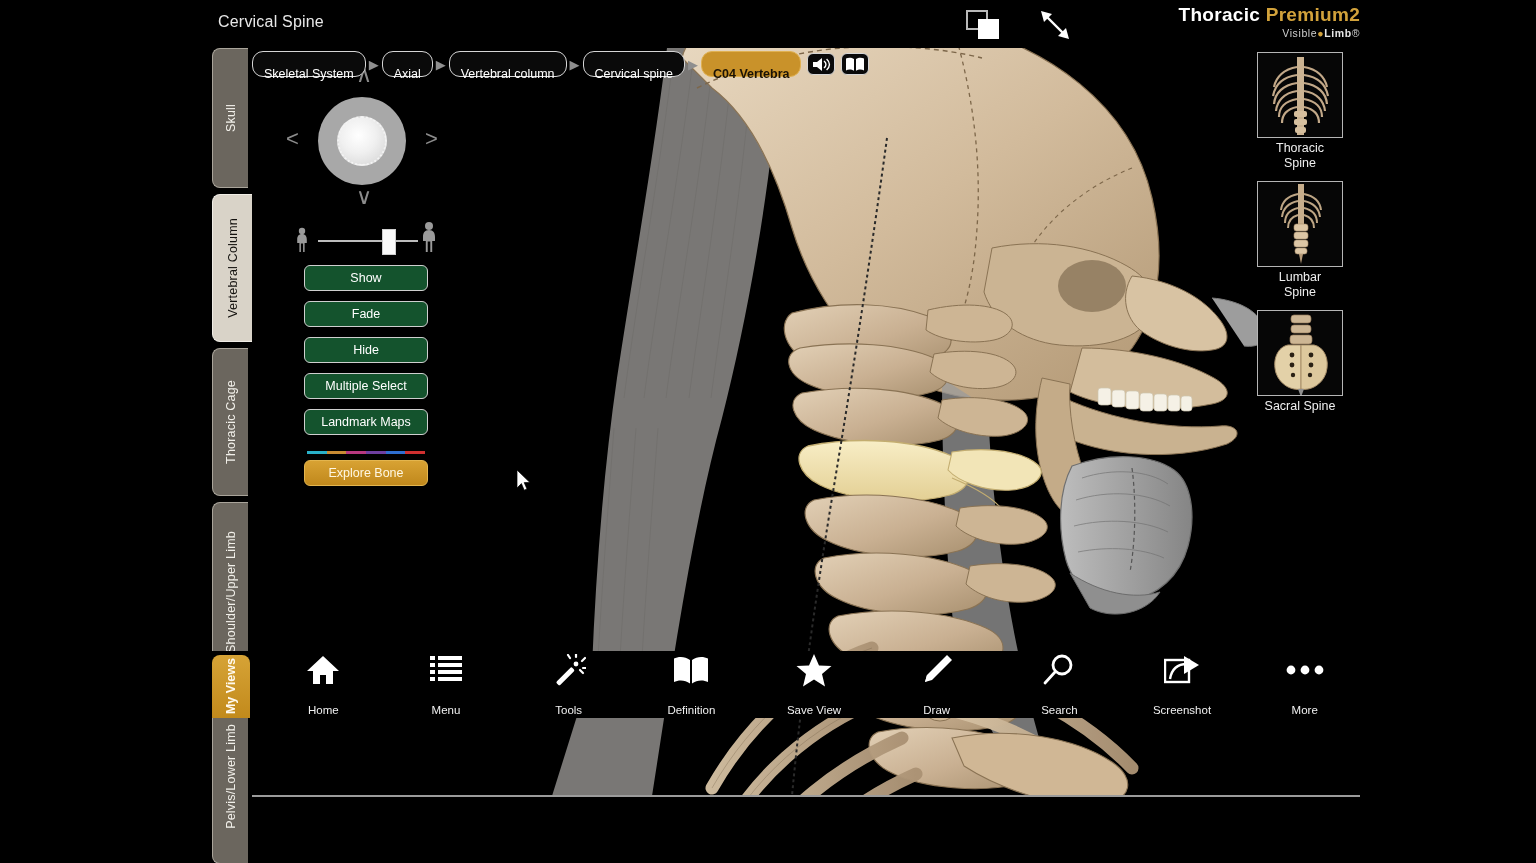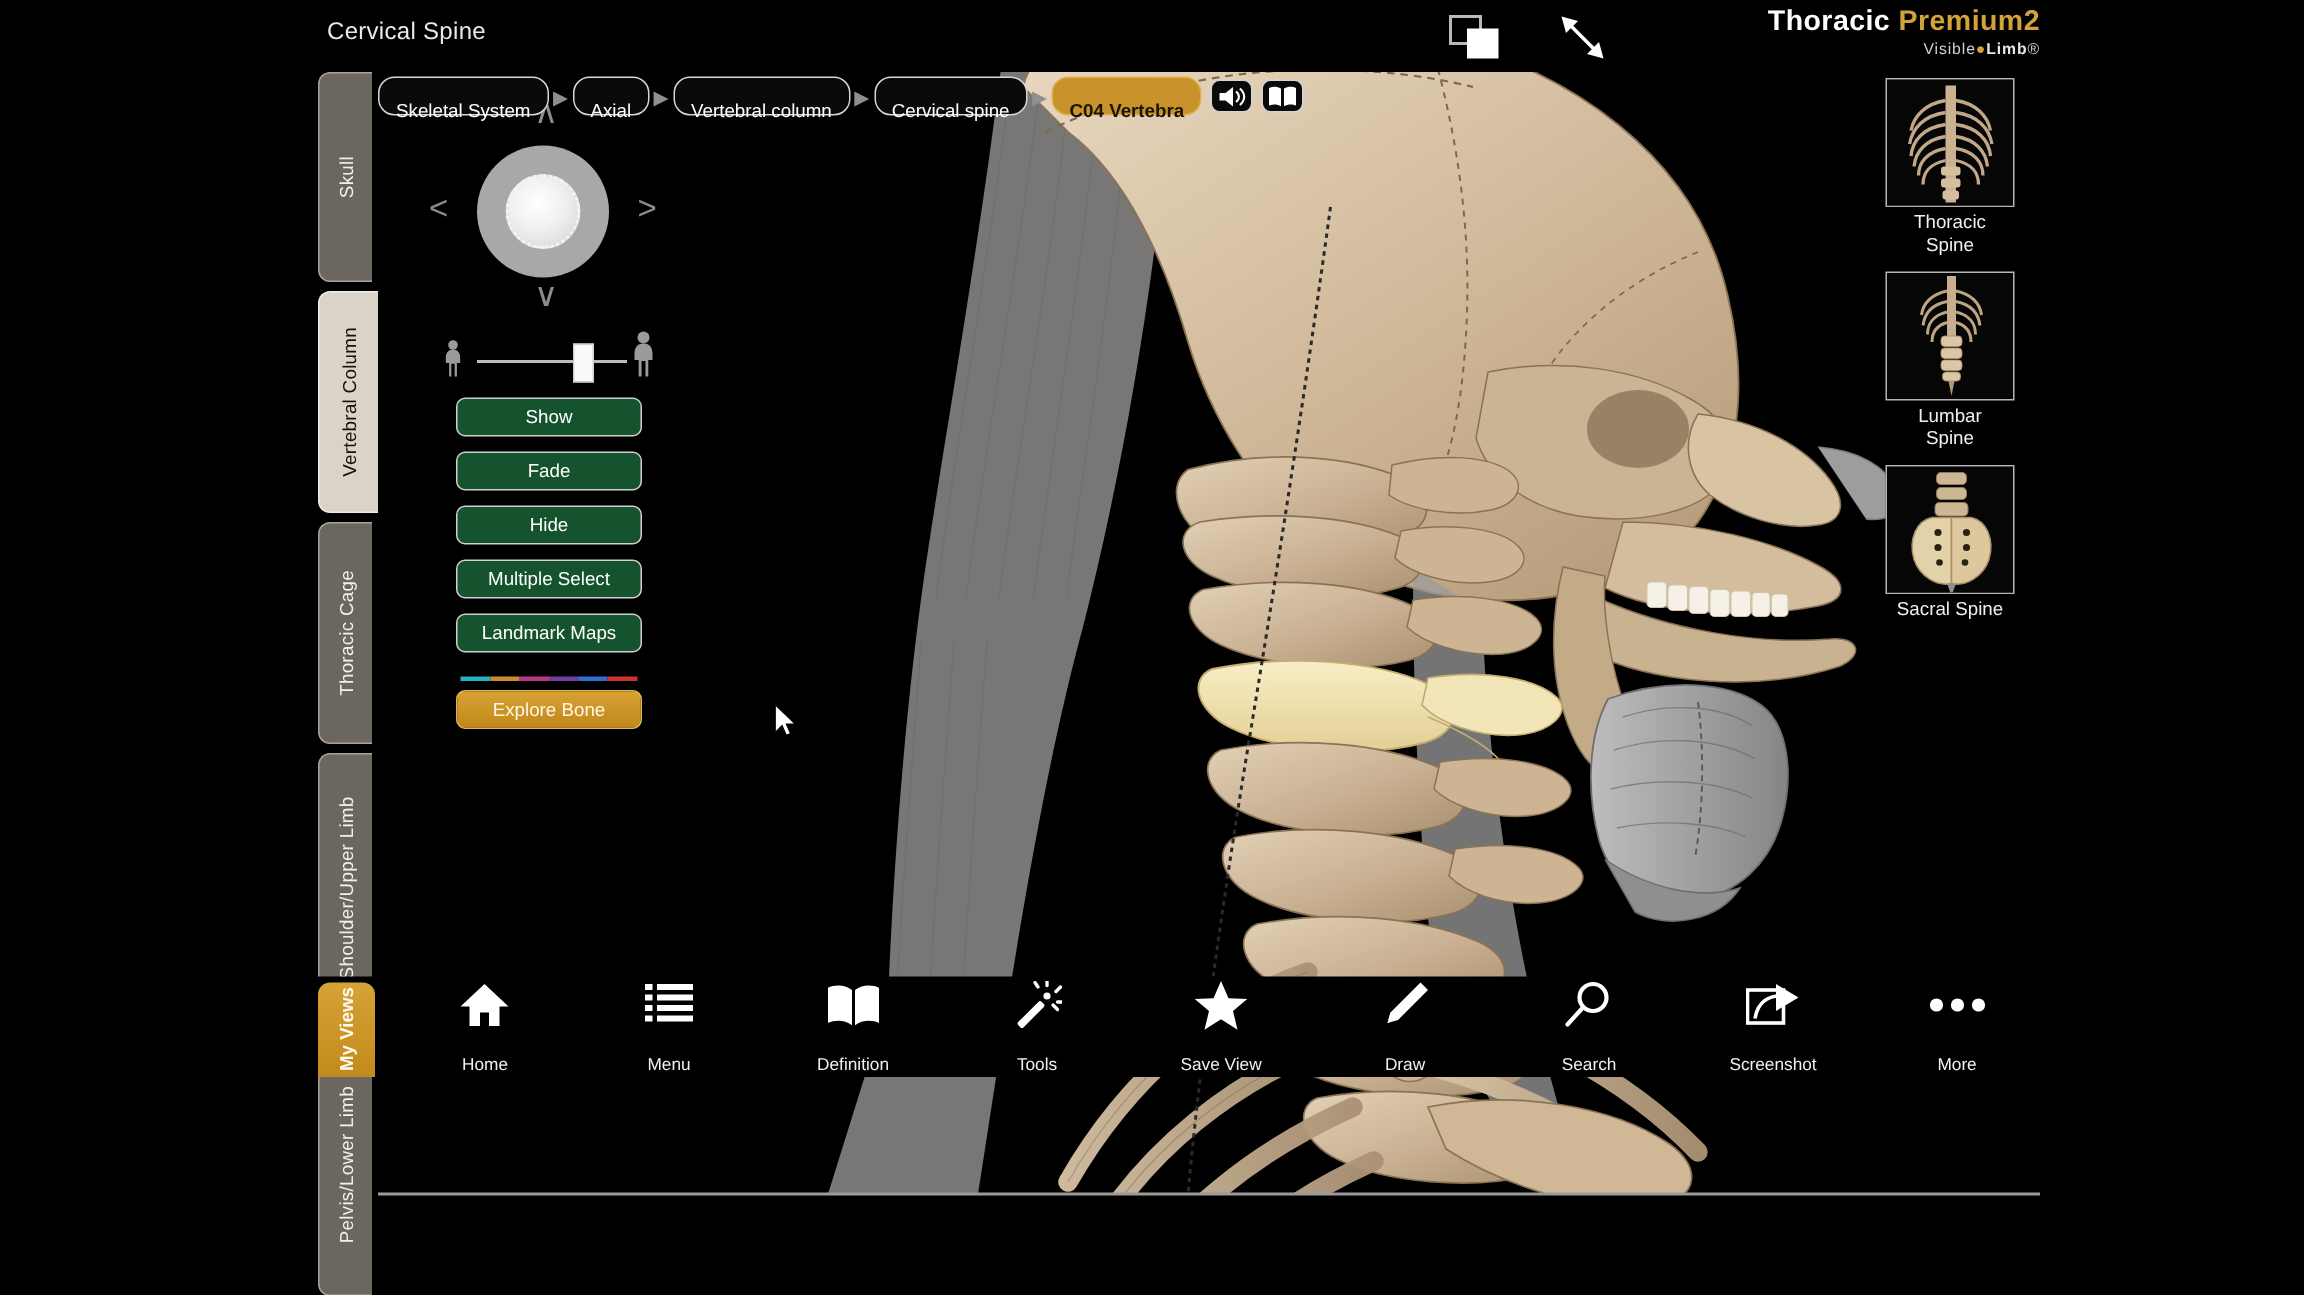--- a/index.html
+++ b/index.html
@@ -624,47 +624,47 @@
               <rect x="0" y="22" width="5" height="4"></rect>
                 <rect x="8" y="22" width="24" height="4"></rect>
             </g>
           </svg>
         </div>
         <div class="lbl">Menu</div>
       </div>
 
       <div class="toolitem">
         <div class="glyph">
-          <svg width="36" height="30" viewBox="0 0 36 30">
-            <path d="M17 5 C12 1 5 1.5 1 3.5 L1 27 C5 25 12 24.5 17 28.5 Z" fill="#fff"></path>
-            <path d="M19 5 C24 1 31 1.5 35 3.5 L35 27 C31 25 24 24.5 19 28.5 Z" fill="#fff"></path>
-          </svg>
-        </div>
-        <div class="lbl">Definition</div>
-      </div>
-
-      <div class="toolitem">
-        <div class="glyph">
           <svg width="34" height="32" viewBox="0 0 34 32">
             <rect x="2" y="20" width="22" height="5" rx="1.6" transform="rotate(-45 13 22)" fill="#fff"></rect>
             <g stroke="#fff" stroke-width="2.2" stroke-linecap="round">
               <line x1="24" y1="3" x2="24" y2="-1"></line>
               <line x1="30" y1="7" x2="33" y2="4"></line>
               <line x1="31" y1="14" x2="34" y2="14"></line>
               <line x1="18" y1="4" x2="16" y2="1"></line>
               <line x1="28" y1="16" x2="31" y2="19"></line>
             </g>
             <circle cx="24" cy="10" r="2.4" fill="#fff"></circle>
           </svg>
         </div>
         <div class="lbl">Tools</div>
       </div>
 
       <div class="toolitem">
         <div class="glyph">
+          <svg width="36" height="30" viewBox="0 0 36 30">
+            <path d="M17 5 C12 1 5 1.5 1 3.5 L1 27 C5 25 12 24.5 17 28.5 Z" fill="#fff"></path>
+            <path d="M19 5 C24 1 31 1.5 35 3.5 L35 27 C31 25 24 24.5 19 28.5 Z" fill="#fff"></path>
+          </svg>
+        </div>
+        <div class="lbl">Definition</div>
+      </div>
+
+      <div class="toolitem">
+        <div class="glyph">
           <svg width="36" height="34" viewBox="0 0 36 34">
             <polygon points="18,1 23,12.5 35.5,13 26,21 29,33.5 18,26.5 7,33.5 10,21 0.5,13 13,12.5" fill="#fff"></polygon>
           </svg>
         </div>
         <div class="lbl">Save View</div>
       </div>
 
       <div class="toolitem">
         <div class="glyph">
           <svg width="32" height="32" viewBox="0 0 32 32">

